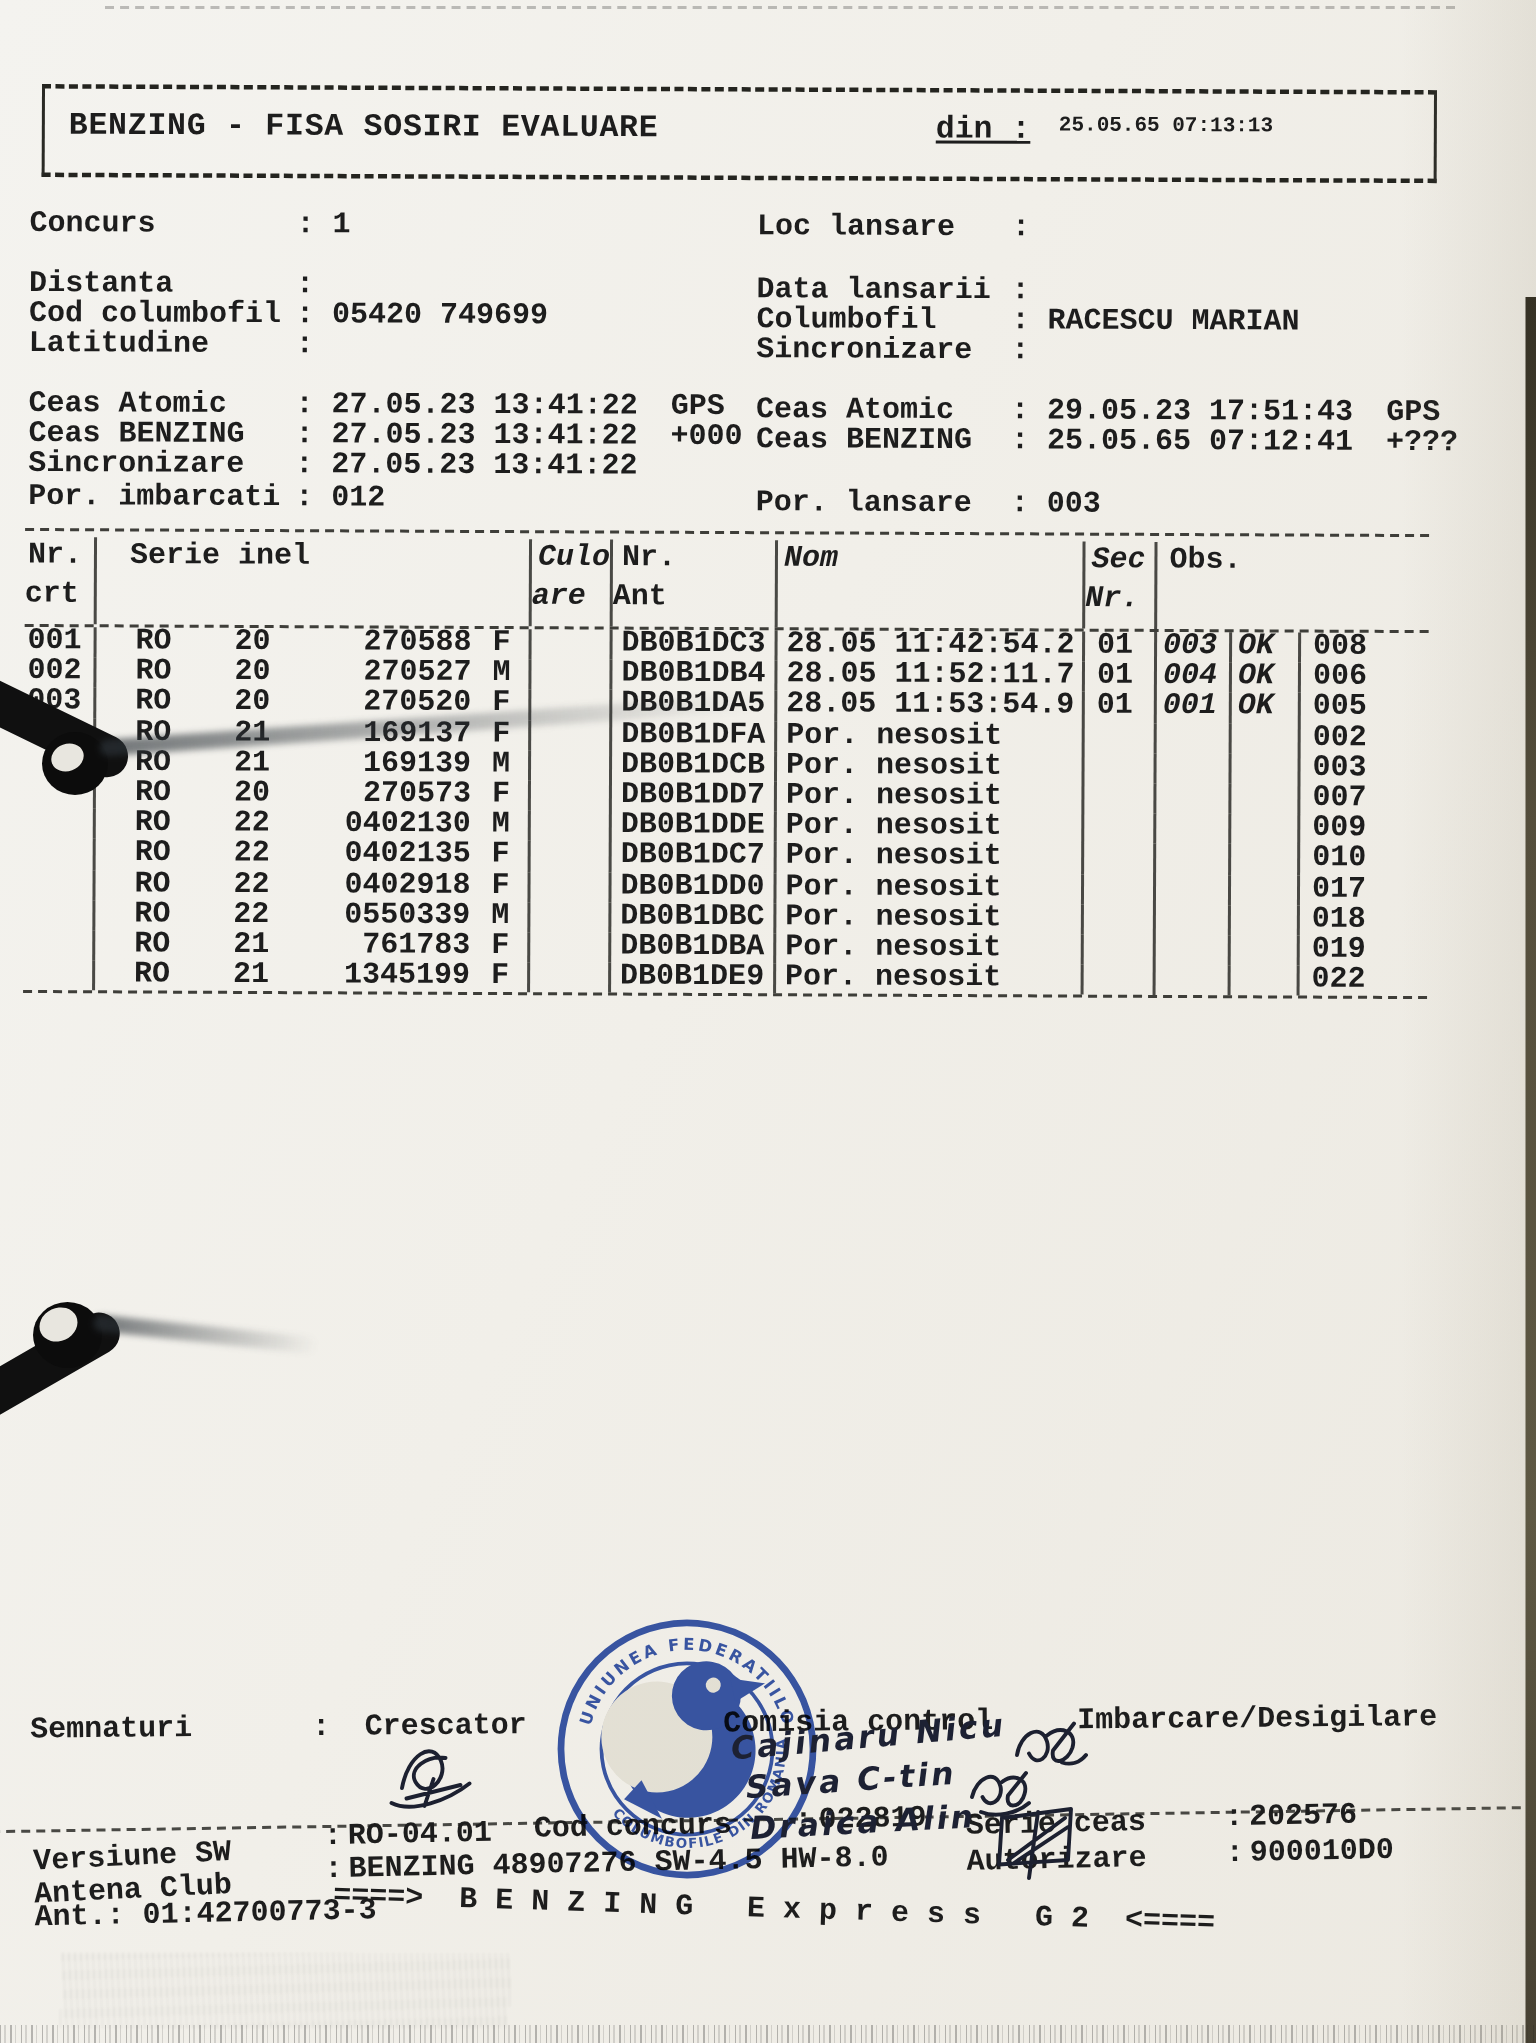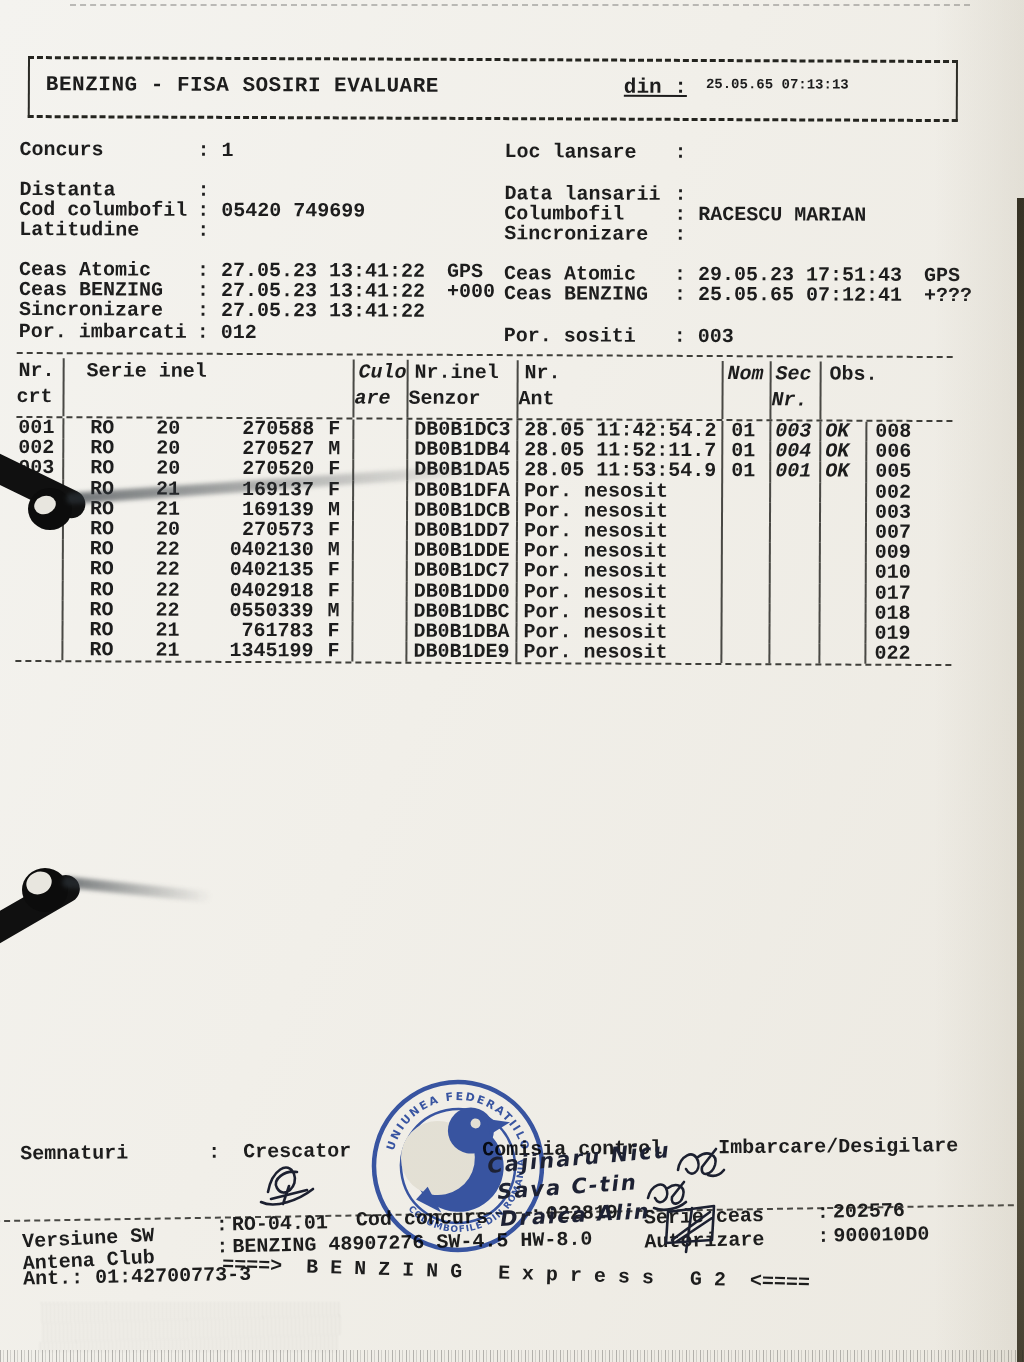--- a/index.html
+++ b/index.html
@@ -103,29 +103,28 @@
     <div class="iline" style="left:505px;top:200px"><span class="lblR">Columbofil</span><span class="coln"></span><span>RACESCU MARIAN</span></div>
     <div class="iline" style="left:505px;top:220px"><span class="lblR">Sincronizare</span><span class="coln"></span><span></span></div>
 
     <div class="iline" style="left:20px;top:258px"><span class="lblL">Ceas Atomic</span><span class="coln"></span><span>27.05.23 13:41:22</span><span class="sfx">GPS</span></div>
     <div class="iline" style="left:20px;top:278px"><span class="lblL">Ceas BENZING</span><span class="coln"></span><span>27.05.23 13:41:22</span><span class="sfx">+000</span></div>
     <div class="iline" style="left:20px;top:298px"><span class="lblL">Sincronizare</span><span class="coln"></span><span>27.05.23 13:41:22</span></div>
     <div class="iline" style="left:20px;top:320px"><span class="lblL">Por. imbarcati</span><span class="coln"></span><span>012</span></div>
 
     <div class="iline" style="left:505px;top:260px"><span class="lblR">Ceas Atomic</span><span class="coln"></span><span>29.05.23 17:51:43</span><span class="sfx">GPS</span></div>
     <div class="iline" style="left:505px;top:280px"><span class="lblR">Ceas BENZING</span><span class="coln"></span><span>25.05.65 07:12:41</span><span class="sfx">+???</span></div>
-    <div class="iline" style="left:505px;top:322px"><span class="lblR">Por. sositi</span><span class="coln"></span><span>003</span></div>
+    <div class="iline" style="left:505px;top:322px"><span class="lblR">Por. lansare</span><span class="coln"></span><span>003</span></div>
 
     <div class="table">
       <div class="dash"></div>
       <div class="tgrid thead">
         <div class="th2 ind2"><span>Nr.</span><br><span>crt</span></div>
         <div class="th2 bl ind22"><span>Serie inel</span></div>
         <div class="th2 bl ind4"><span>Culo</span><br><span>are</span></div>
-        <div class="th2 bl ind6"><span>Nr.inel</span><br><span>Senzor</span></div>
         <div class="th2 bl ind6"><span>Nr.</span><br><span>Ant</span></div>
         <div class="th2 bl ind4"><span>Nom</span></div>
         <div class="th2 bl ind4"><span>Sec</span><br><span>Nr.</span></div>
         <div class="th2 bl ind8"><span>Obs.</span></div>
       </div>
       <div class="dash"></div>
 
       <div class="tgrid trow">
           <div class="ind2">001</div>
           <div class="bl serie"><span class="ctry">RO</span><span>20</span><span class="ring">270588</span><span class="sex">F</span></div>

